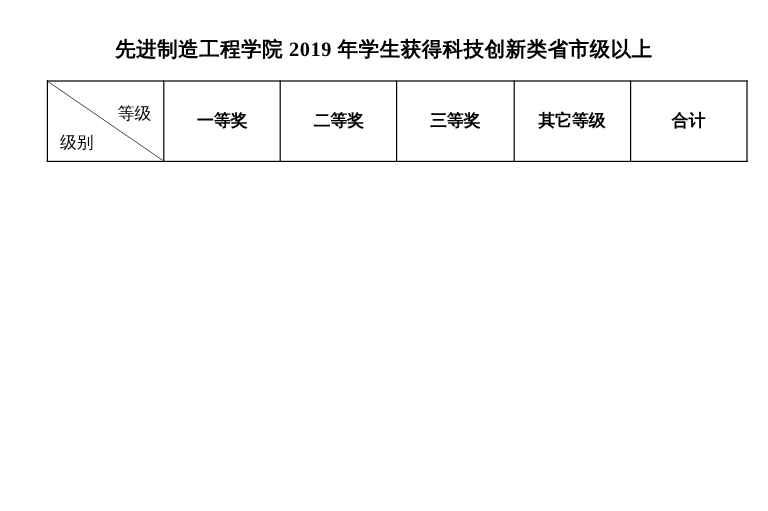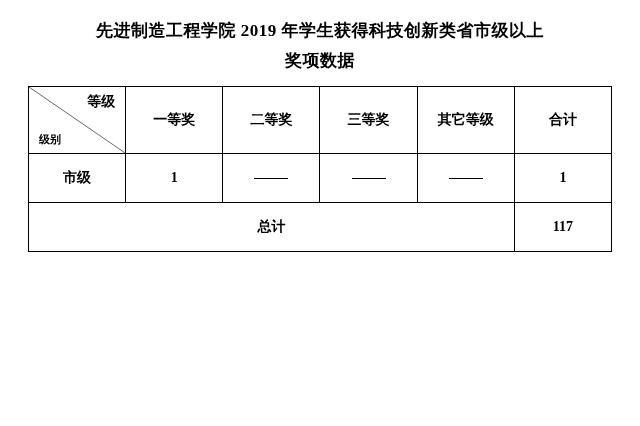--- a/index.html
+++ b/index.html
@@ -12,21 +12,21 @@
     background: #ffffff;
     font-family: "Liberation Serif", "DejaVu Serif", serif;
     color: #000000;
     overflow: hidden;
   }
   .page {
     width: 640px;
     height: 426px;
     position: relative;
     box-sizing: border-box;
-    padding: 0;
+    padding: 11px;
   }
   .title {
     text-align: center;
     font-weight: bold;
     font-size: 17px;
     line-height: 30px;
     padding-top: 16px;
     letter-spacing: 0.5px;
   }
   .title .line2 {
@@ -58,50 +58,49 @@
   .corner-svg {
     position: absolute;
     left: 0;
     top: 0;
     width: 100%;
     height: 100%;
   }
   .corner-top {
     position: absolute;
     right: 10px;
-    top: 6px;
+    top: 18px;
     font-size: 14px;
-    font-weight: bold;
+    font-weight: normal;
   }
   .corner-bottom {
     position: absolute;
     left: 10px;
     bottom: 6px;
-    font-size: 11px;
-    font-weight: bold;
+    font-size: 14px;
+    font-weight: normal;
   }
   .dash {
     display: inline-block;
     width: 34px;
     height: 0;
     border-top: 1.5px solid #000000;
     vertical-align: middle;
   }
   .total-row td {
     height: 52px;
   }
 </style>
 </head>
 <body>
 
 <div class="page">
 
   <div class="title">
     <span>先进制造工程学院 2019 年学生获得科技创新类省市级以上</span>
-    <span class="line2">奖项数据</span>
   </div>
 
   <div class="table-wrap">
     <table class="data">
       <tbody>
         <tr>
           <td class="corner">
             <svg class="corner-svg" viewBox="0 0 100 100" preserveAspectRatio="none">
               <line x1="0" y1="0" x2="100" y2="100" stroke="#000000" stroke-width="0.6" vector-effect="non-scaling-stroke"></line>
             </svg>
@@ -111,30 +110,18 @@
           <td>一等奖</td>
           <td>二等奖</td>
           <td>三等奖</td>
           <td>其它等级</td>
           <td>合计</td>
         </tr>
 
 
 
 
-        <tr>
-          <td>市级</td>
-          <td>1</td>
-          <td><span class="dash"></span></td>
-          <td><span class="dash"></span></td>
-          <td><span class="dash"></span></td>
-          <td>1</td>
-        </tr>
 
-        <tr class="total-row">
-          <td colspan="5">总计</td>
-          <td>117</td>
-        </tr>
       </tbody>
     </table>
   </div>
 
 </div>
 
 </body></html>

